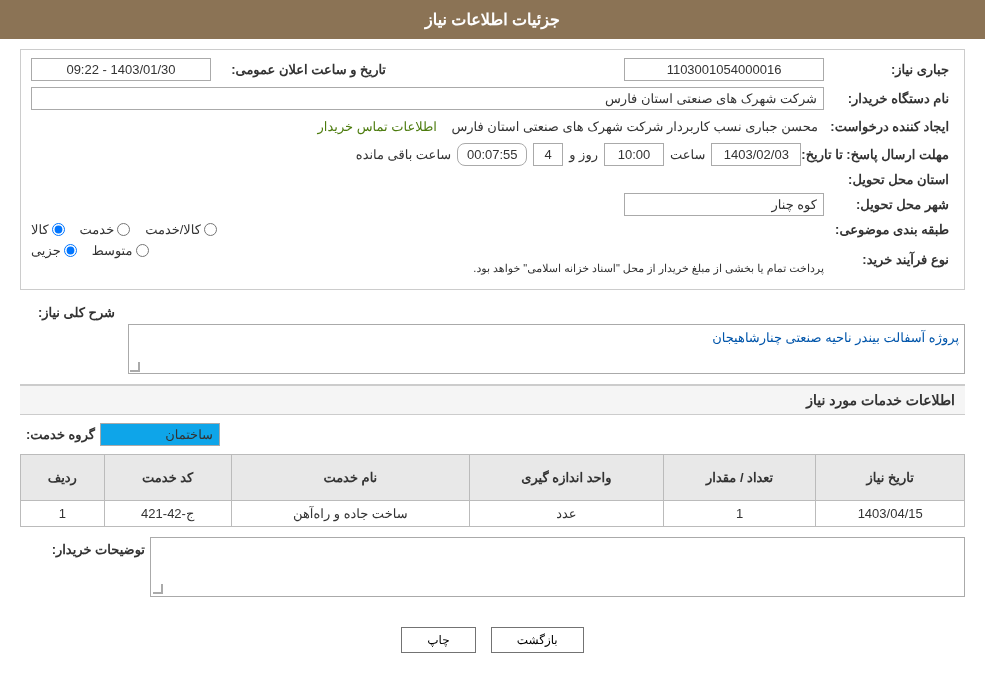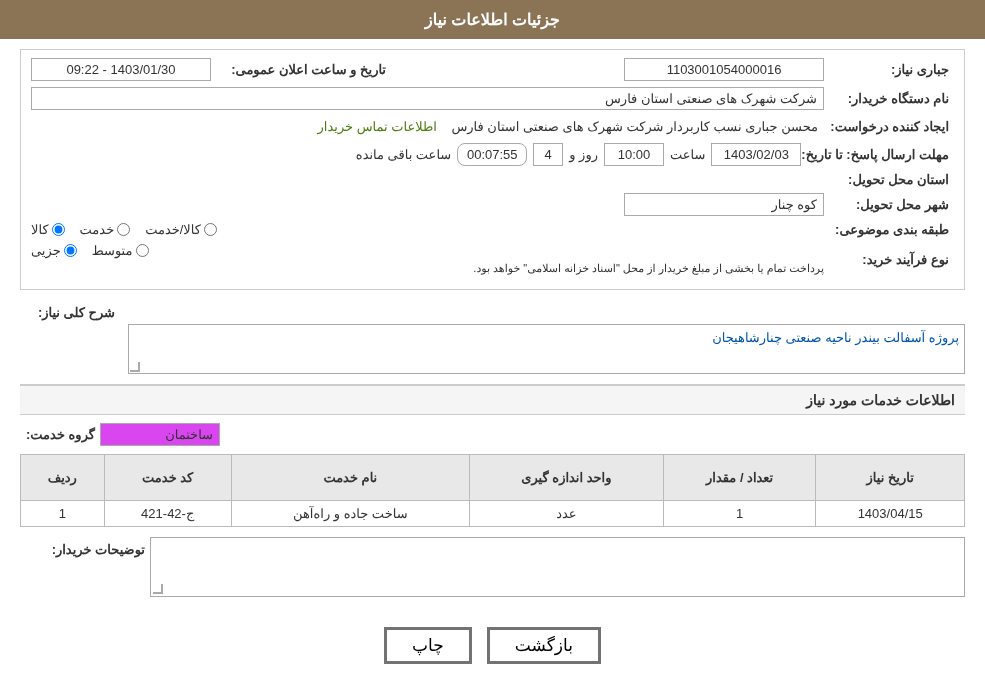--- a/index.html
+++ b/index.html
@@ -160,24 +160,24 @@
     }
     .button-bar {
       text-align: center;
       padding: 10px;
       display: flex;
       justify-content: center;
       gap: 15px;
     }
     .btn {
       padding: 5px 25px;
-      border: 3px solid #737373;
+      border: 1px solid #737373;
       cursor: pointer;
       font-family: Tahoma, Arial, sans-serif;
-      font-size: 17px;
+      font-size: 12px;
     }
     .btn-print {
       background: #fff;
     }
     .btn-back {
       background: #fff;
     }
     .services-section {
       margin-bottom: 10px;
     }
@@ -187,21 +187,21 @@
       margin-bottom: 6px;
     }
     .group-label {
       font-weight: bold;
       min-width: 80px;
       text-align: right;
       padding-right: 5px;
     }
     .group-value {
       border: 1px solid #aaa;
-      background: #d946ef;
+      background: #0ea5e9;
       padding: 3px 6px;
       min-height: 22px;
       min-width: 120px;
       text-align: right;
     }
   </style>
 </head>
 <body>
 
 <div class="page-wrapper">

